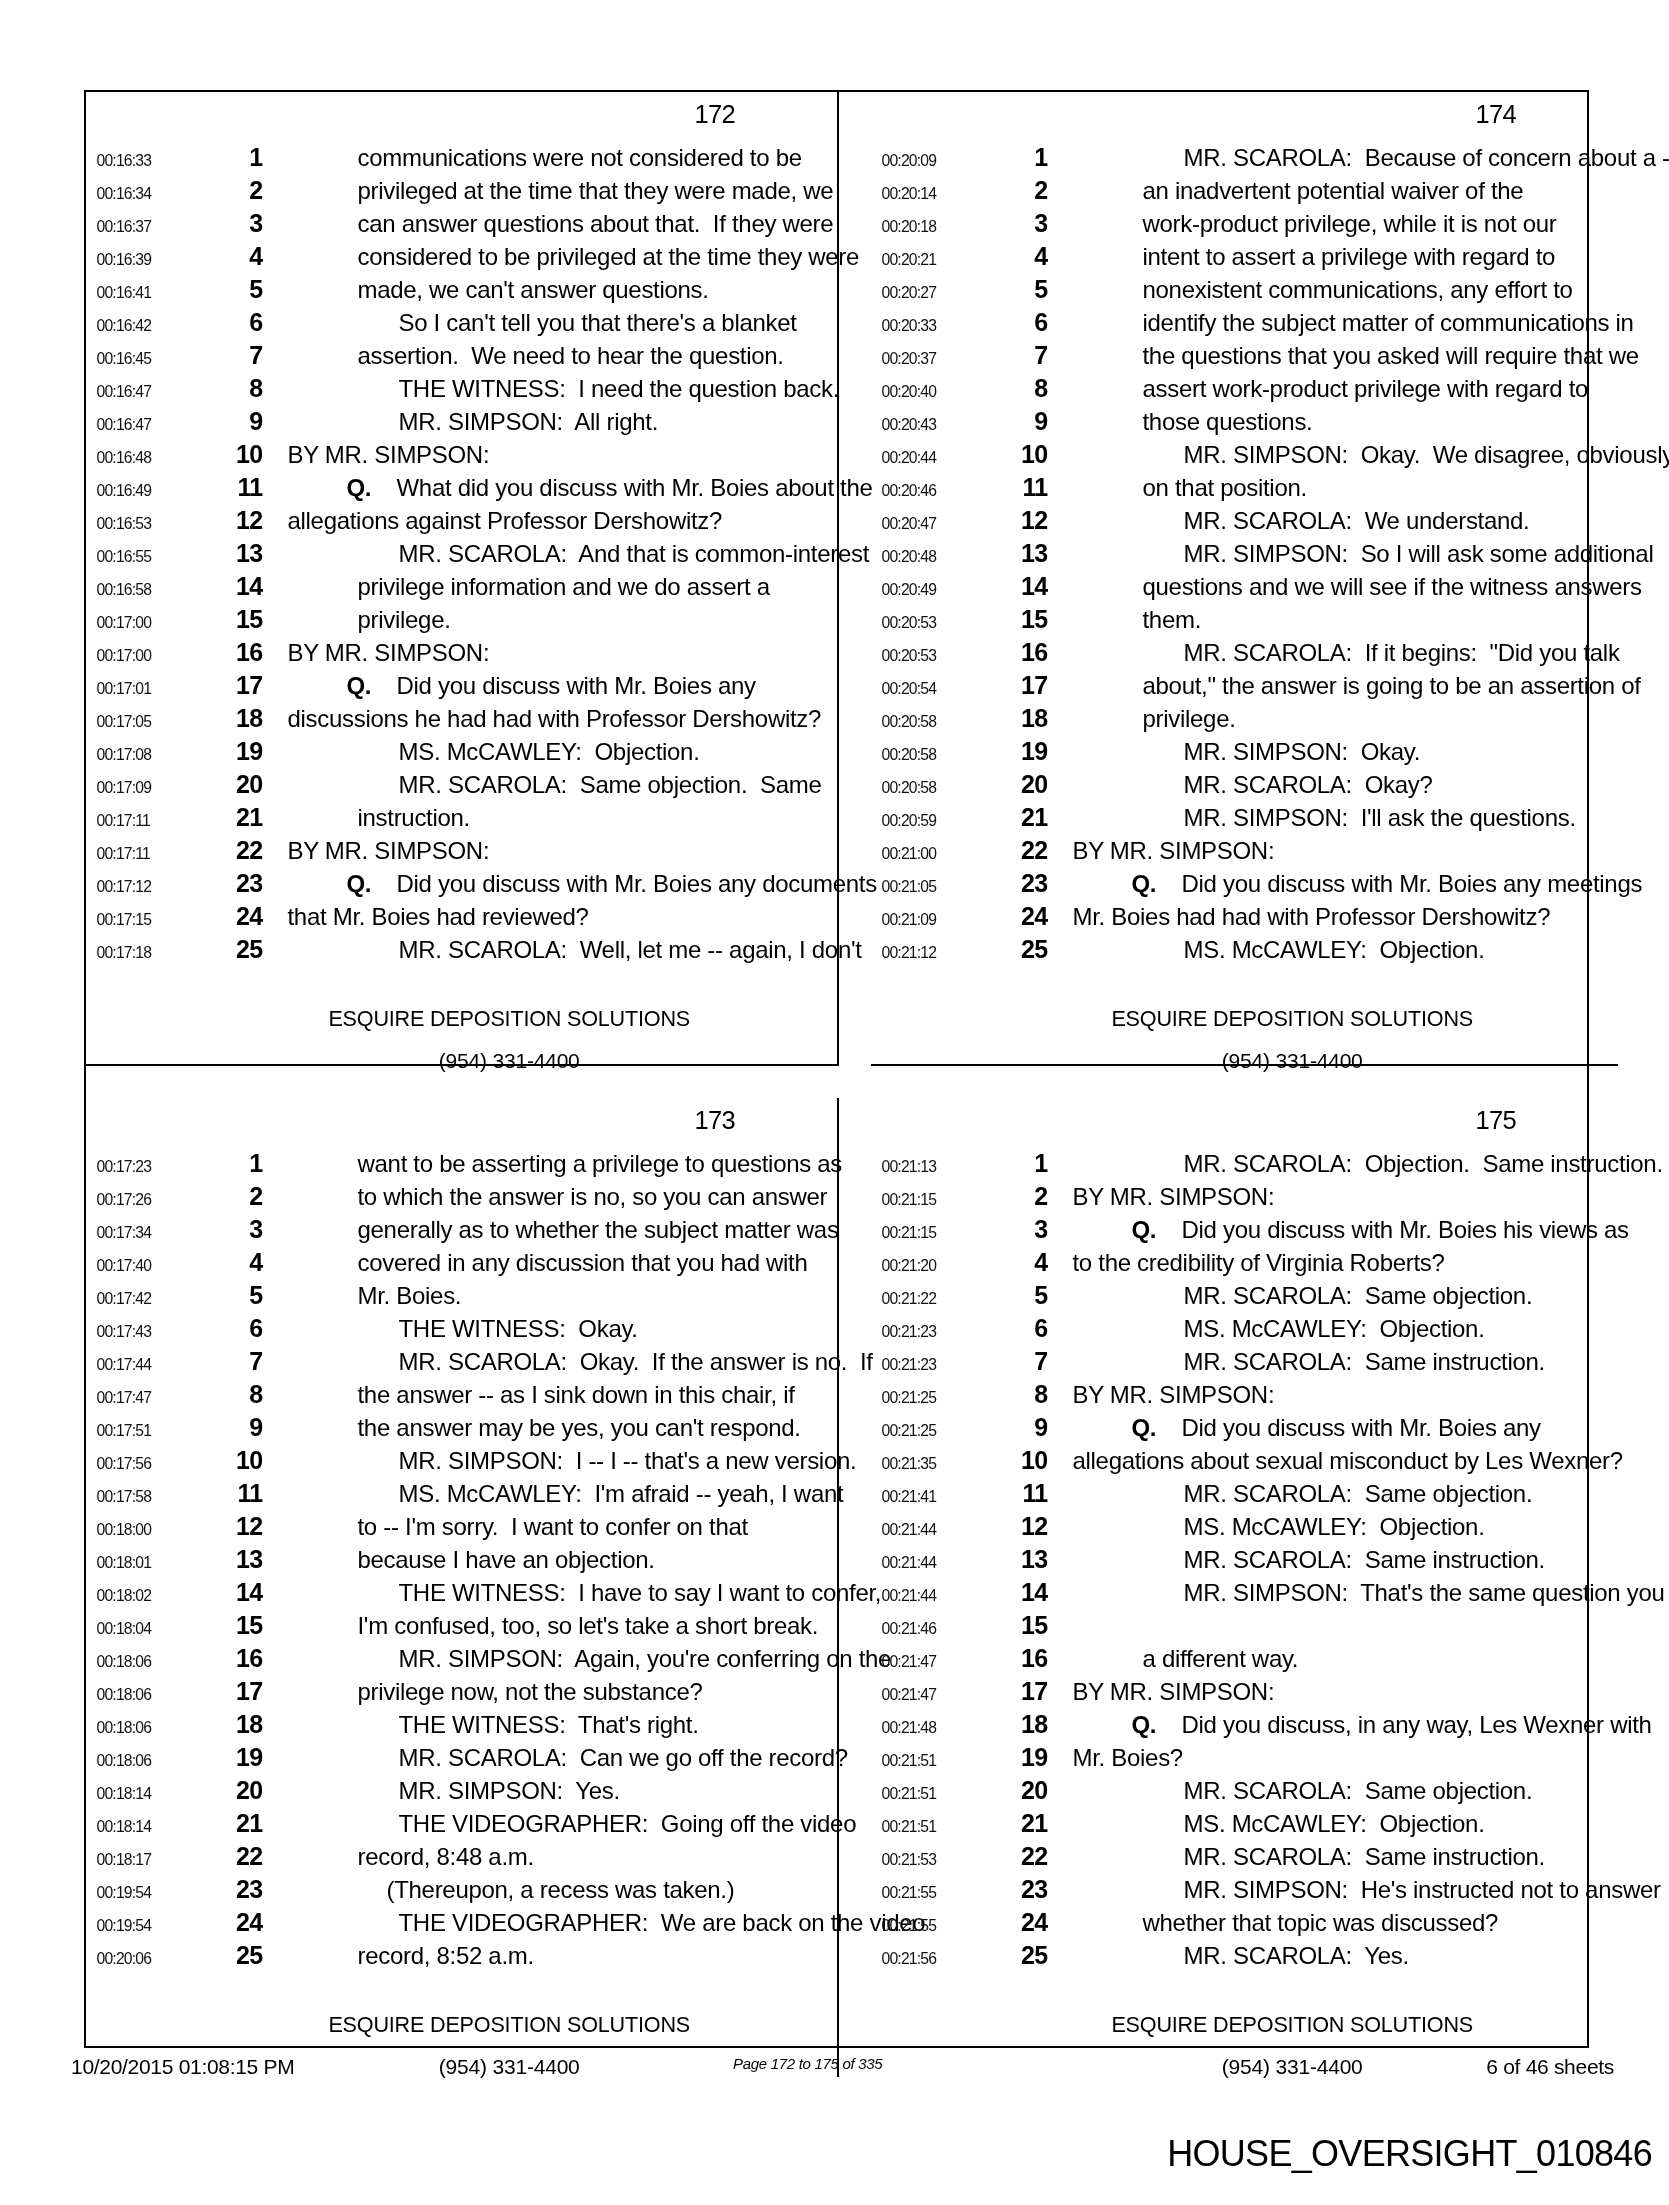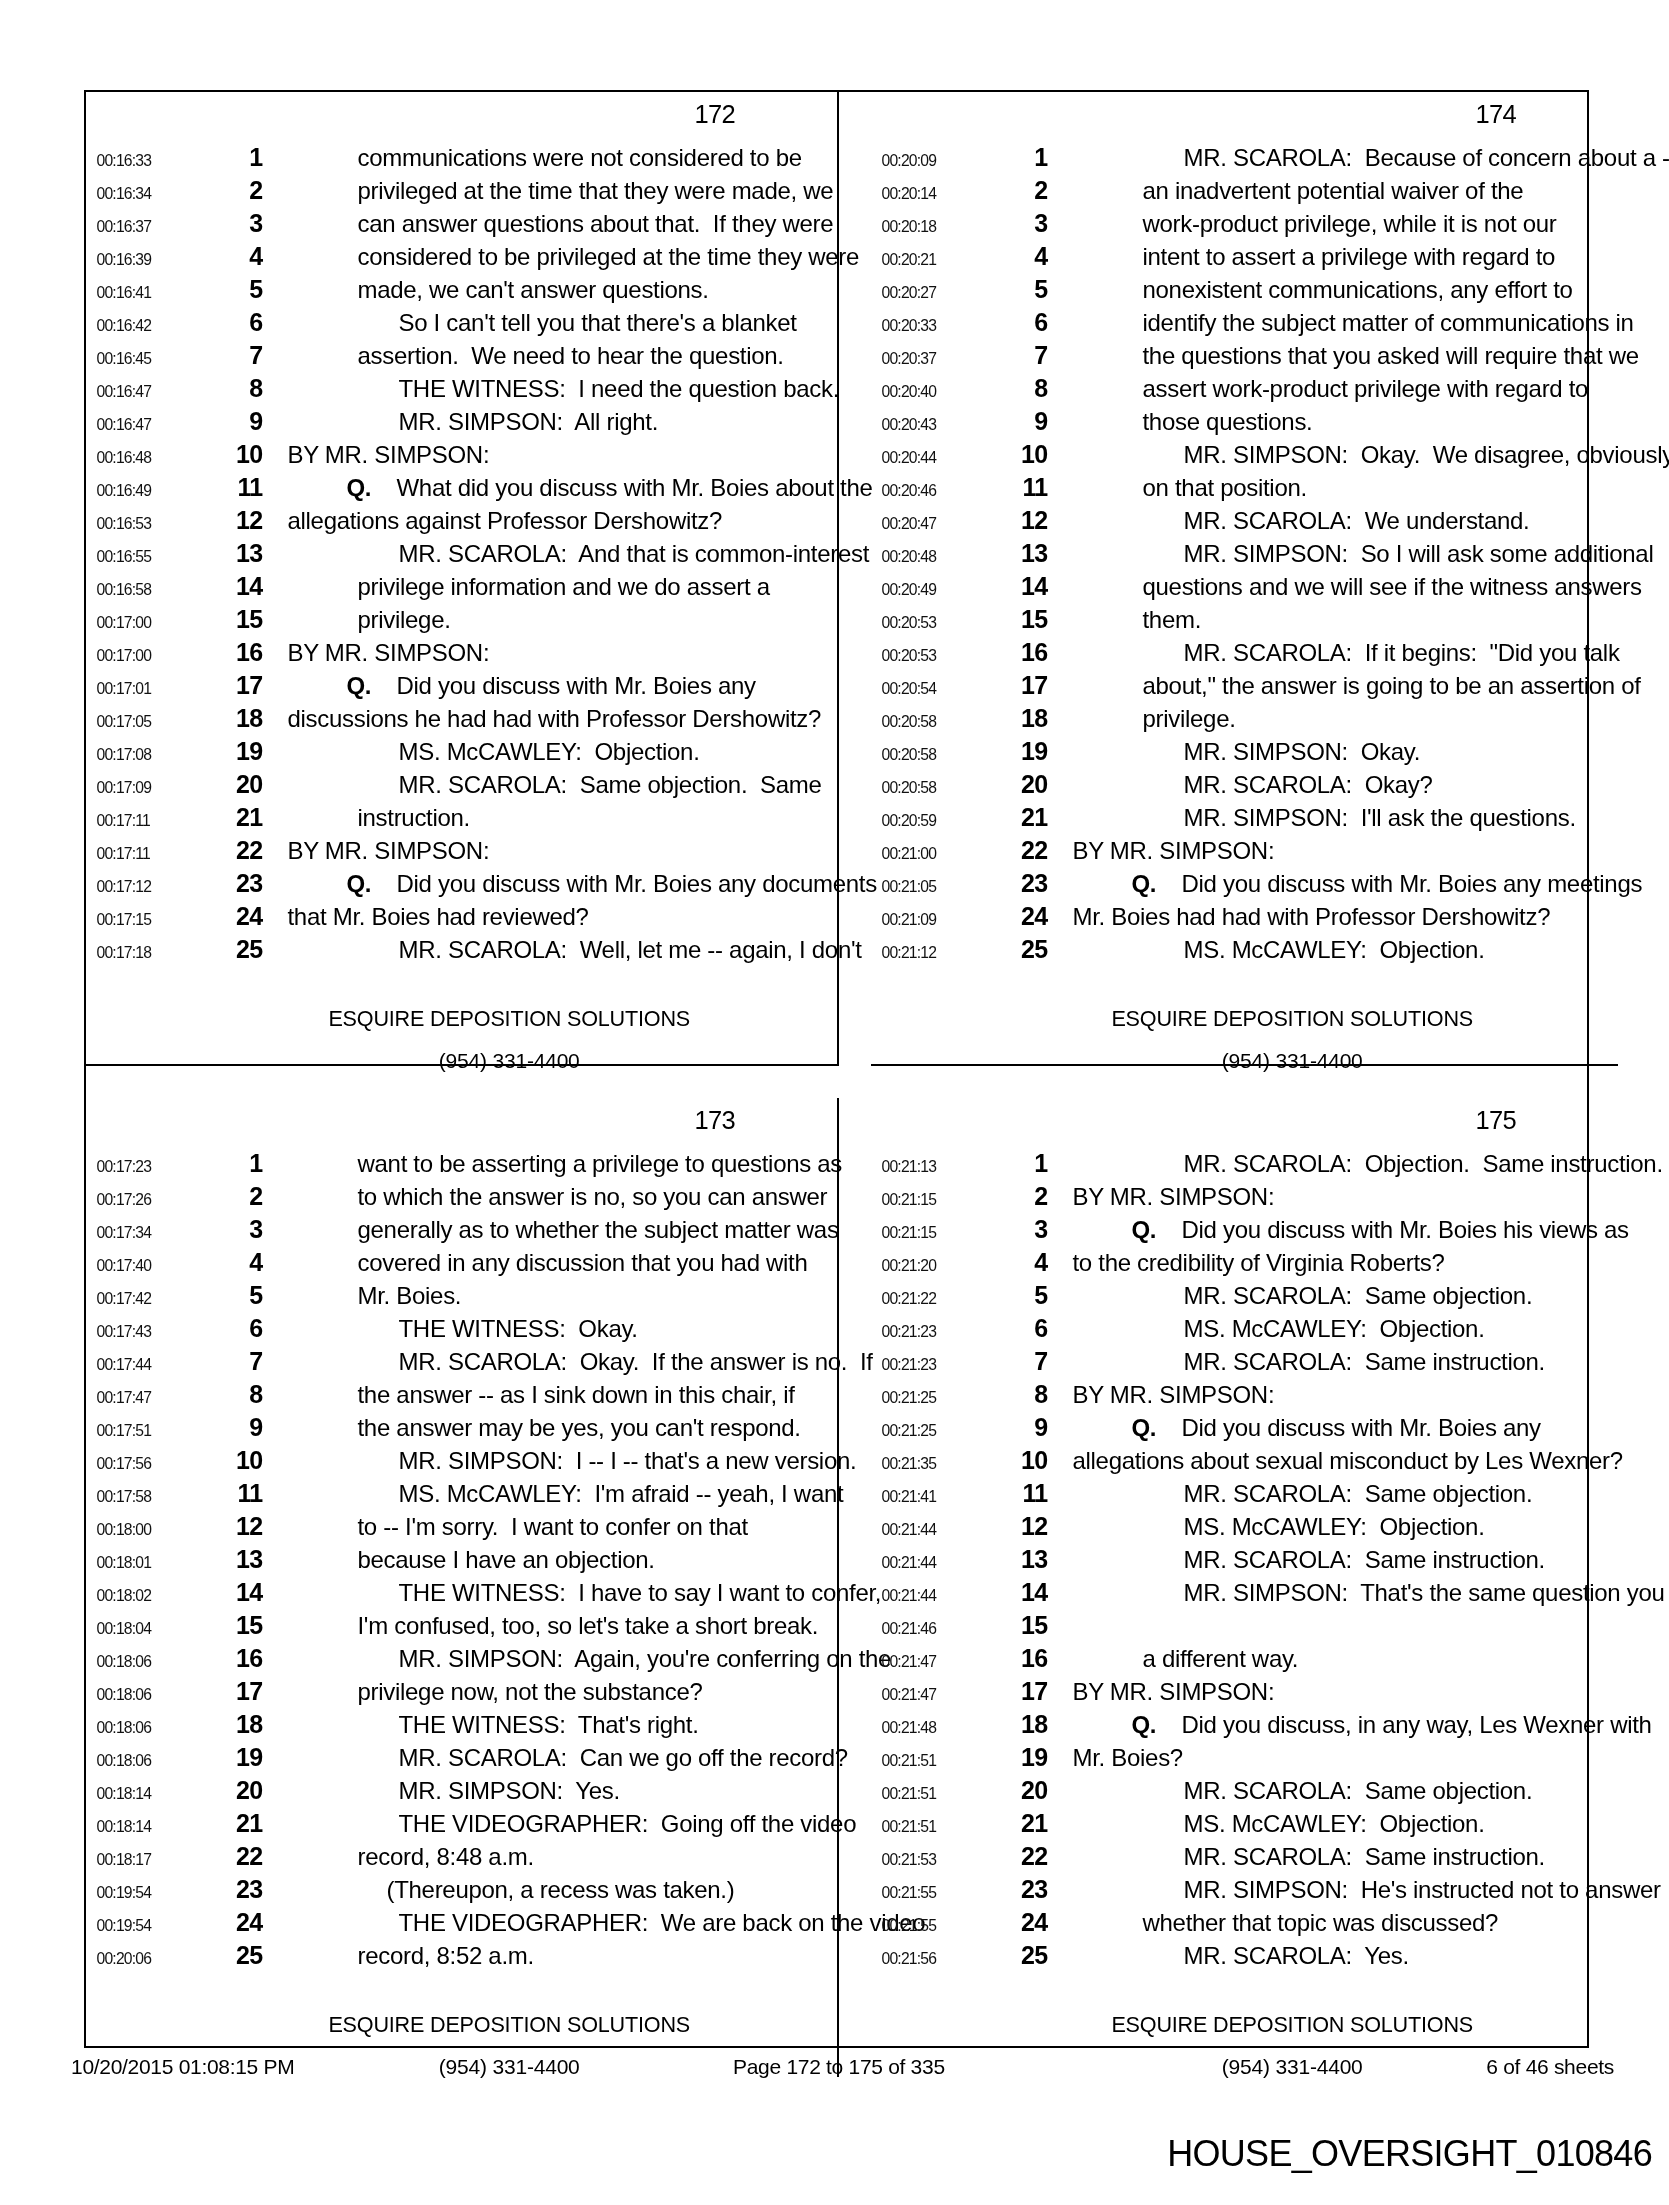--- a/index.html
+++ b/index.html
@@ -20,21 +20,21 @@
   .i-flush{padding-left:0;}
   .i-wrap{padding-left:70px;}
   .i-para{padding-left:111px;}
   .i-paren{padding-left:99px;}
   .i-q{padding-left:59px;}
   .qmark{display:inline-block;width:50px;font-weight:bold;}
   .company{position:absolute;left:119px;right:23.6px;top:914px;text-align:center;}
   .cname{font-size:21.6px;letter-spacing:-0.2px;}
   .cphone{font-size:21px;margin-top:17px;letter-spacing:-0.2px;}
   .f-date{position:absolute;left:71px;top:2055px;font-size:21px;letter-spacing:-0.3px;}
-  .f-page{position:absolute;left:733px;top:2055px;font-size:21px;letter-spacing:-0.3px;}
+  .f-page{position:absolute;left:733px;top:2055px;font-size:15px;letter-spacing:-0.3px;font-style:italic;}
   .f-sheets{position:absolute;right:55px;top:2055px;font-size:21px;letter-spacing:-0.3px;}
   .watermark{position:absolute;right:17px;top:2133px;font-size:36px;letter-spacing:-0.7px;}
 </style>
 </head>
 <body>
 
 <div class="page">
   <div class="grid">
       <div class="quad tl">
     <div class="pageno">172</div>

